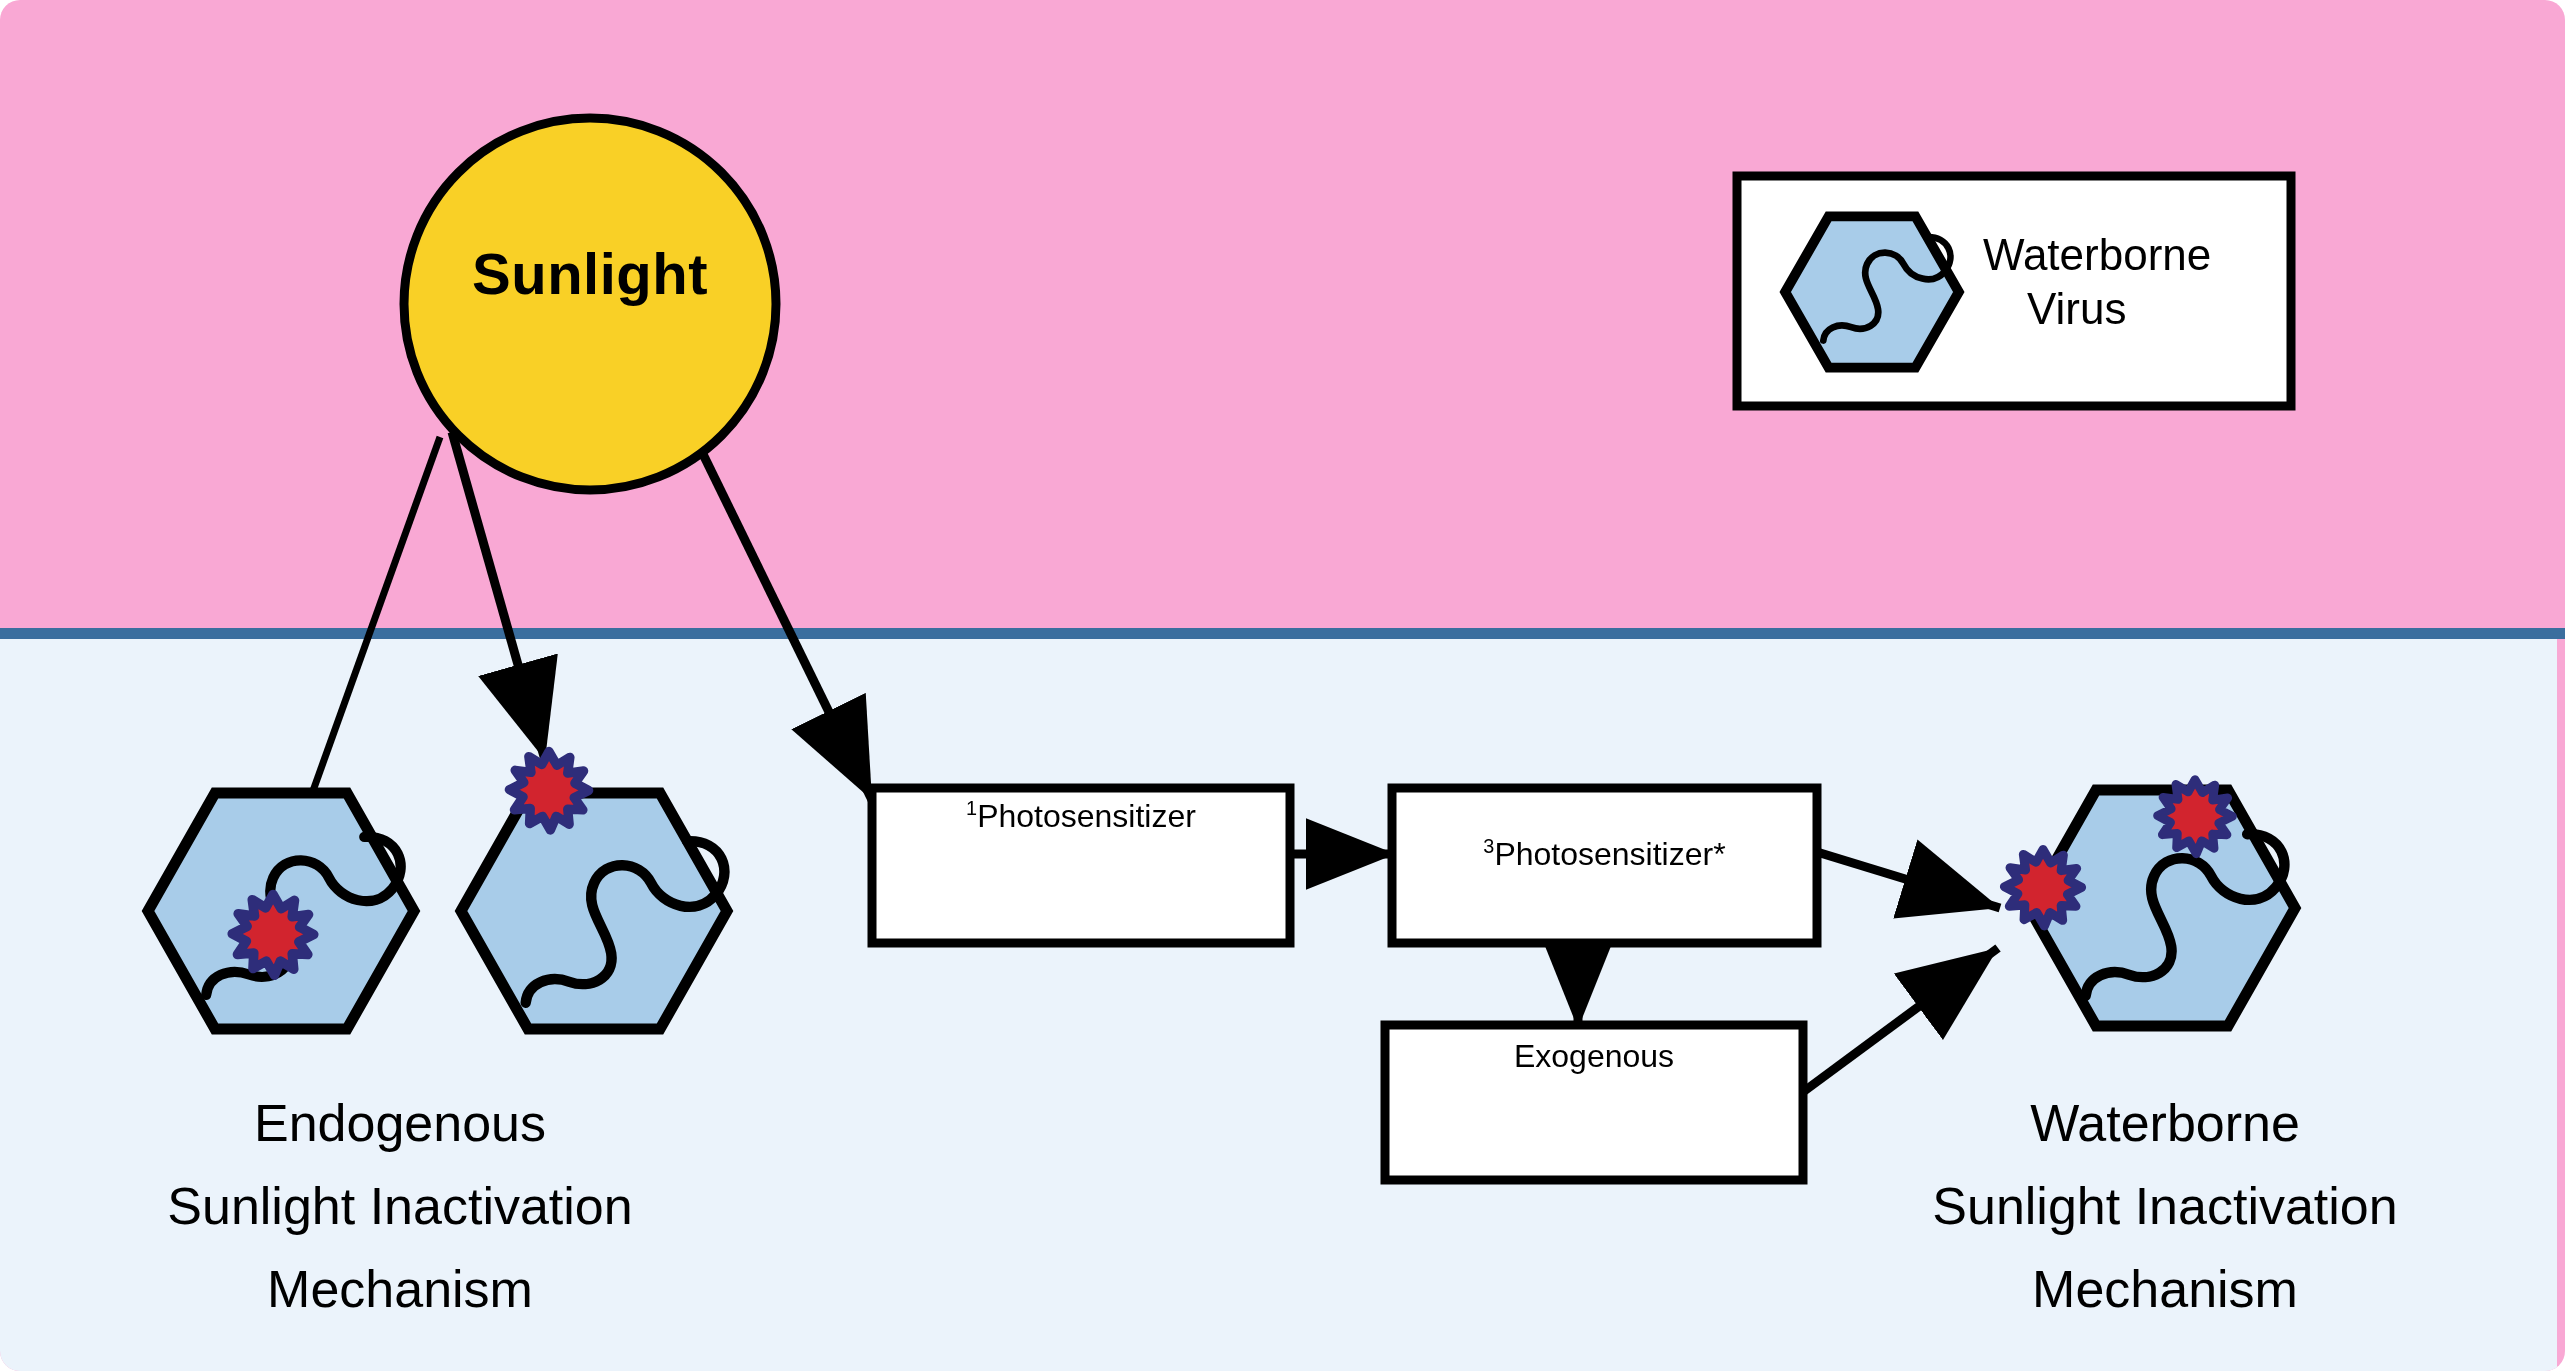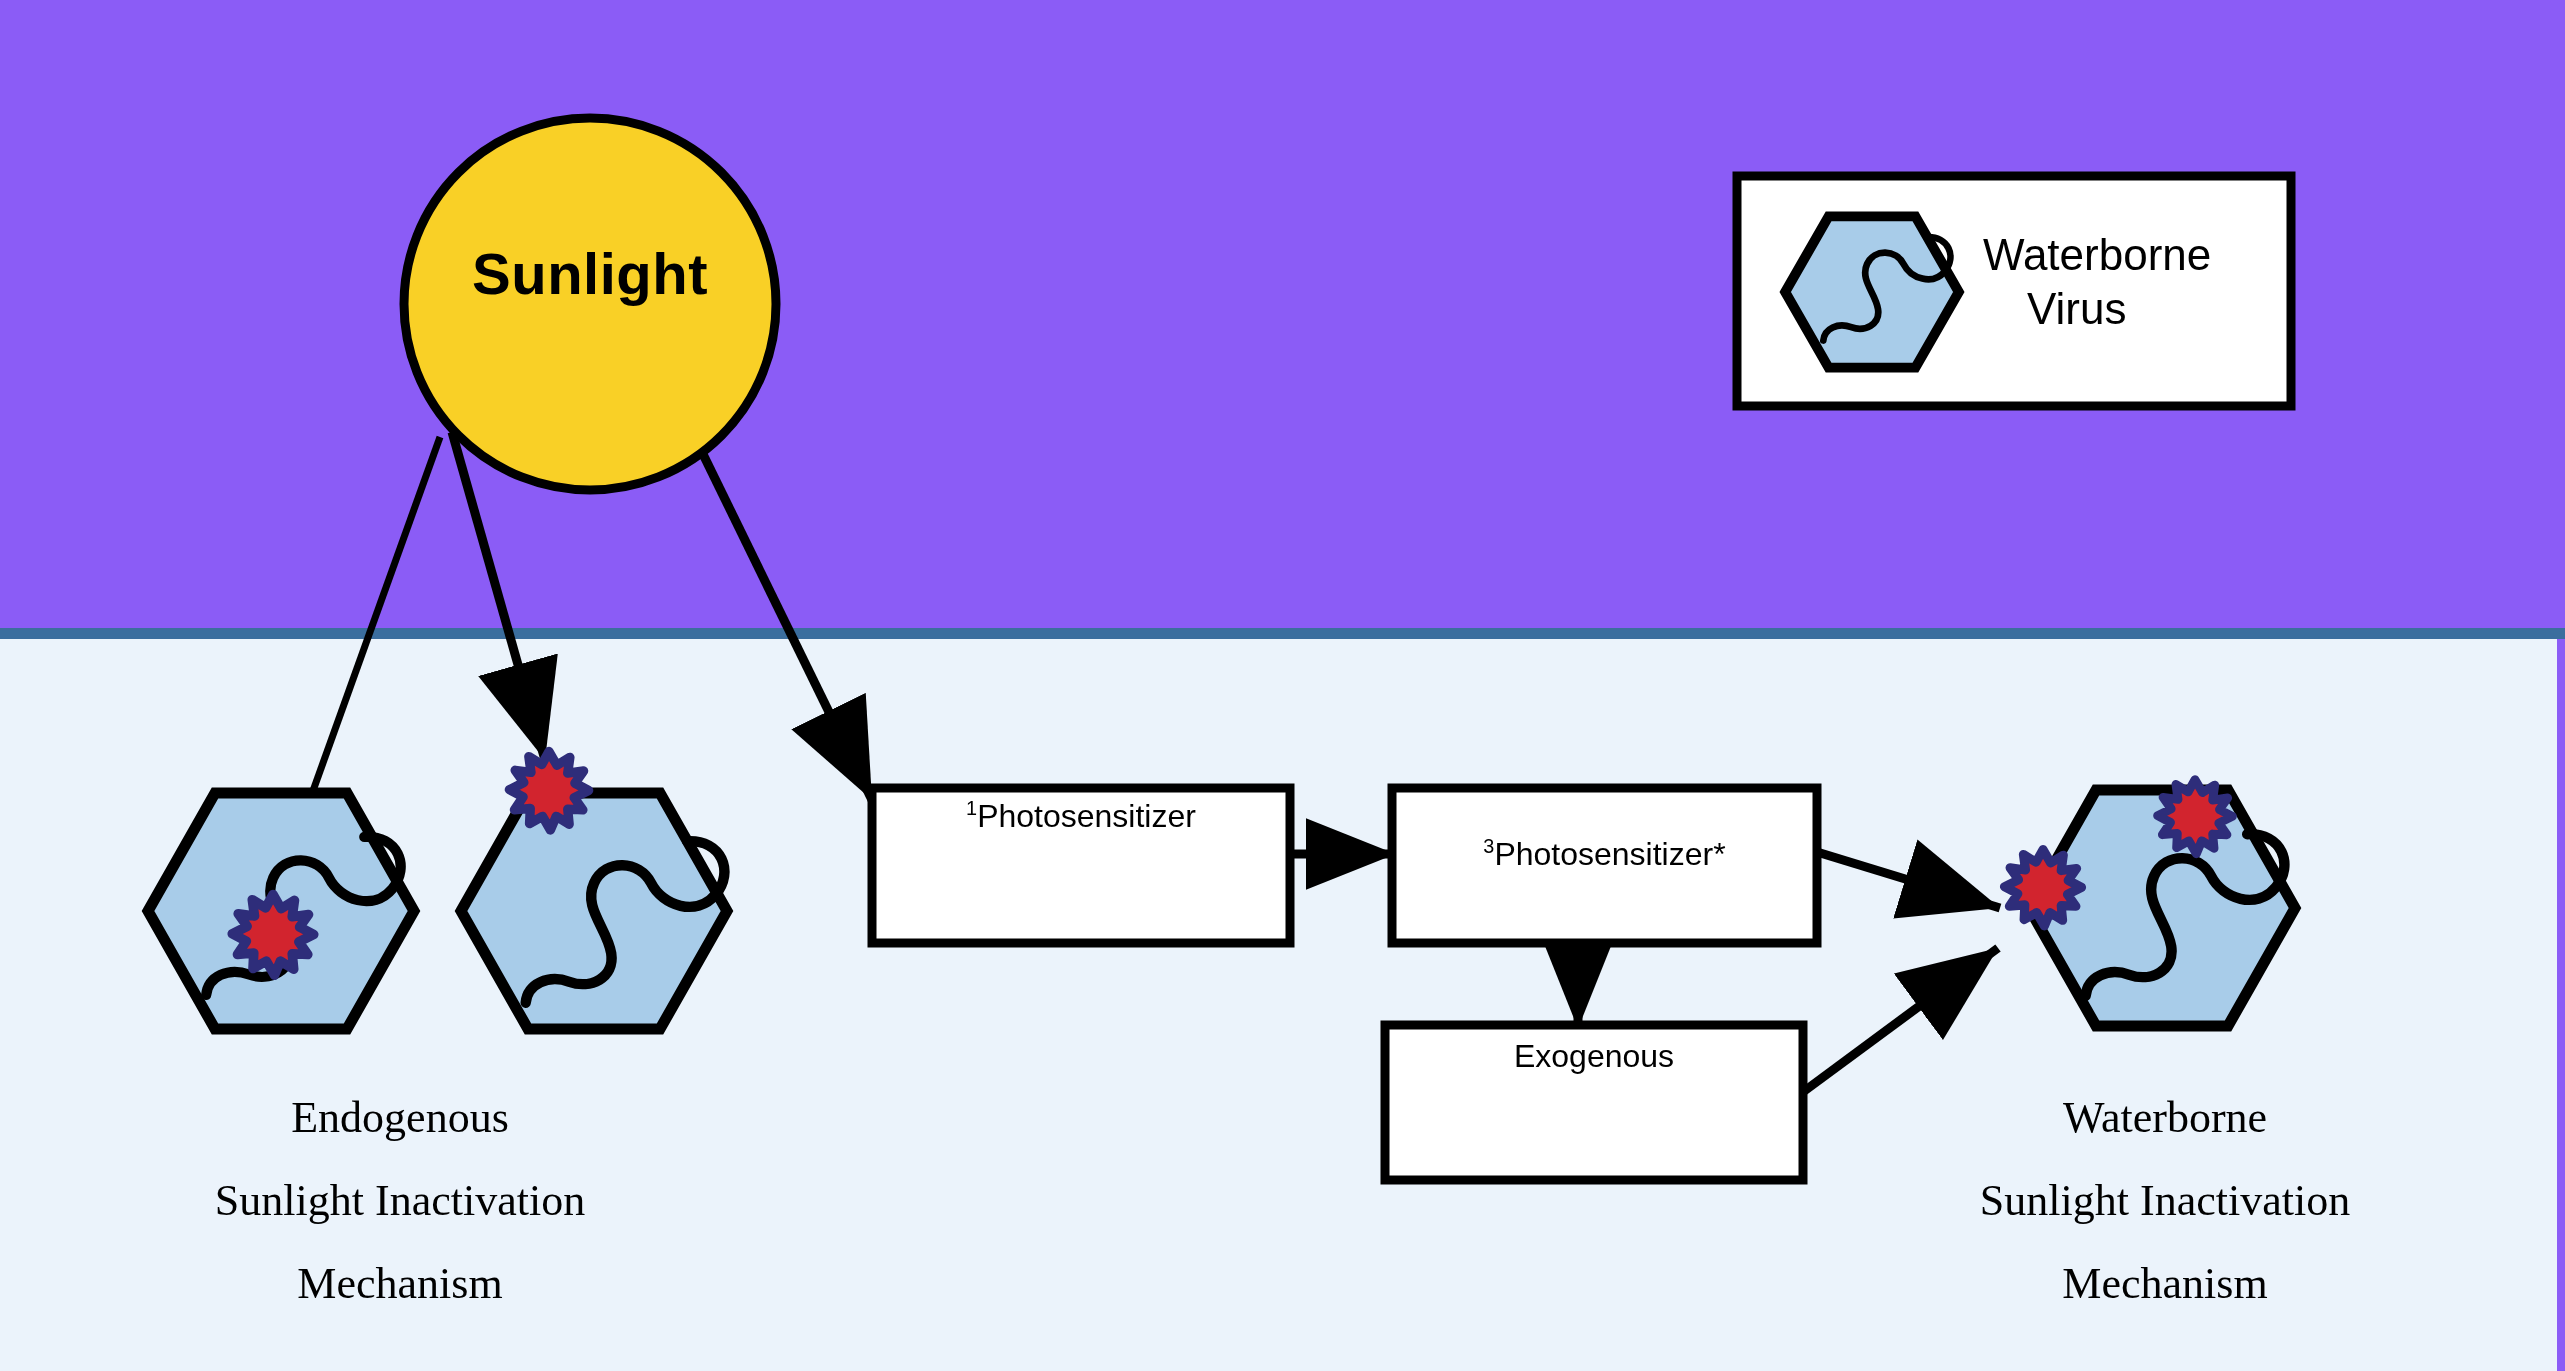--- a/index.html
+++ b/index.html
@@ -7,22 +7,23 @@
     padding: 0;
     background: #ffffff;
   }
   body {
     font-family: "Liberation Sans", sans-serif;
   }
   #canvas {
     position: relative;
     width: 2565px;
     height: 1371px;
-    background: #8b5cf6;
+    background: #f9a8d4;
     overflow: hidden;
+    border-radius: 20px;
   }
   #scene {
     position: absolute;
     inset: 0;
     width: 100%;
     height: 100%;
   }
   .txt {
     position: absolute;
     color: #000000;
@@ -39,24 +40,23 @@
   .legend-label {
     font-size: 44px;
     line-height: 1.22;
   }
   .box-label {
     font-size: 32px;
     text-align: center;
     line-height: 1.16;
   }
   .caption {
-    font-size: 44px;
+    font-size: 52px;
     text-align: center;
     line-height: 1.20;
-    font-family: Liberation Serif, serif;
   }
   .sup {
     font-size: 0.62em;
     vertical-align: super;
     line-height: 0;
   }
 </style>
 </head>
 <body>
 

